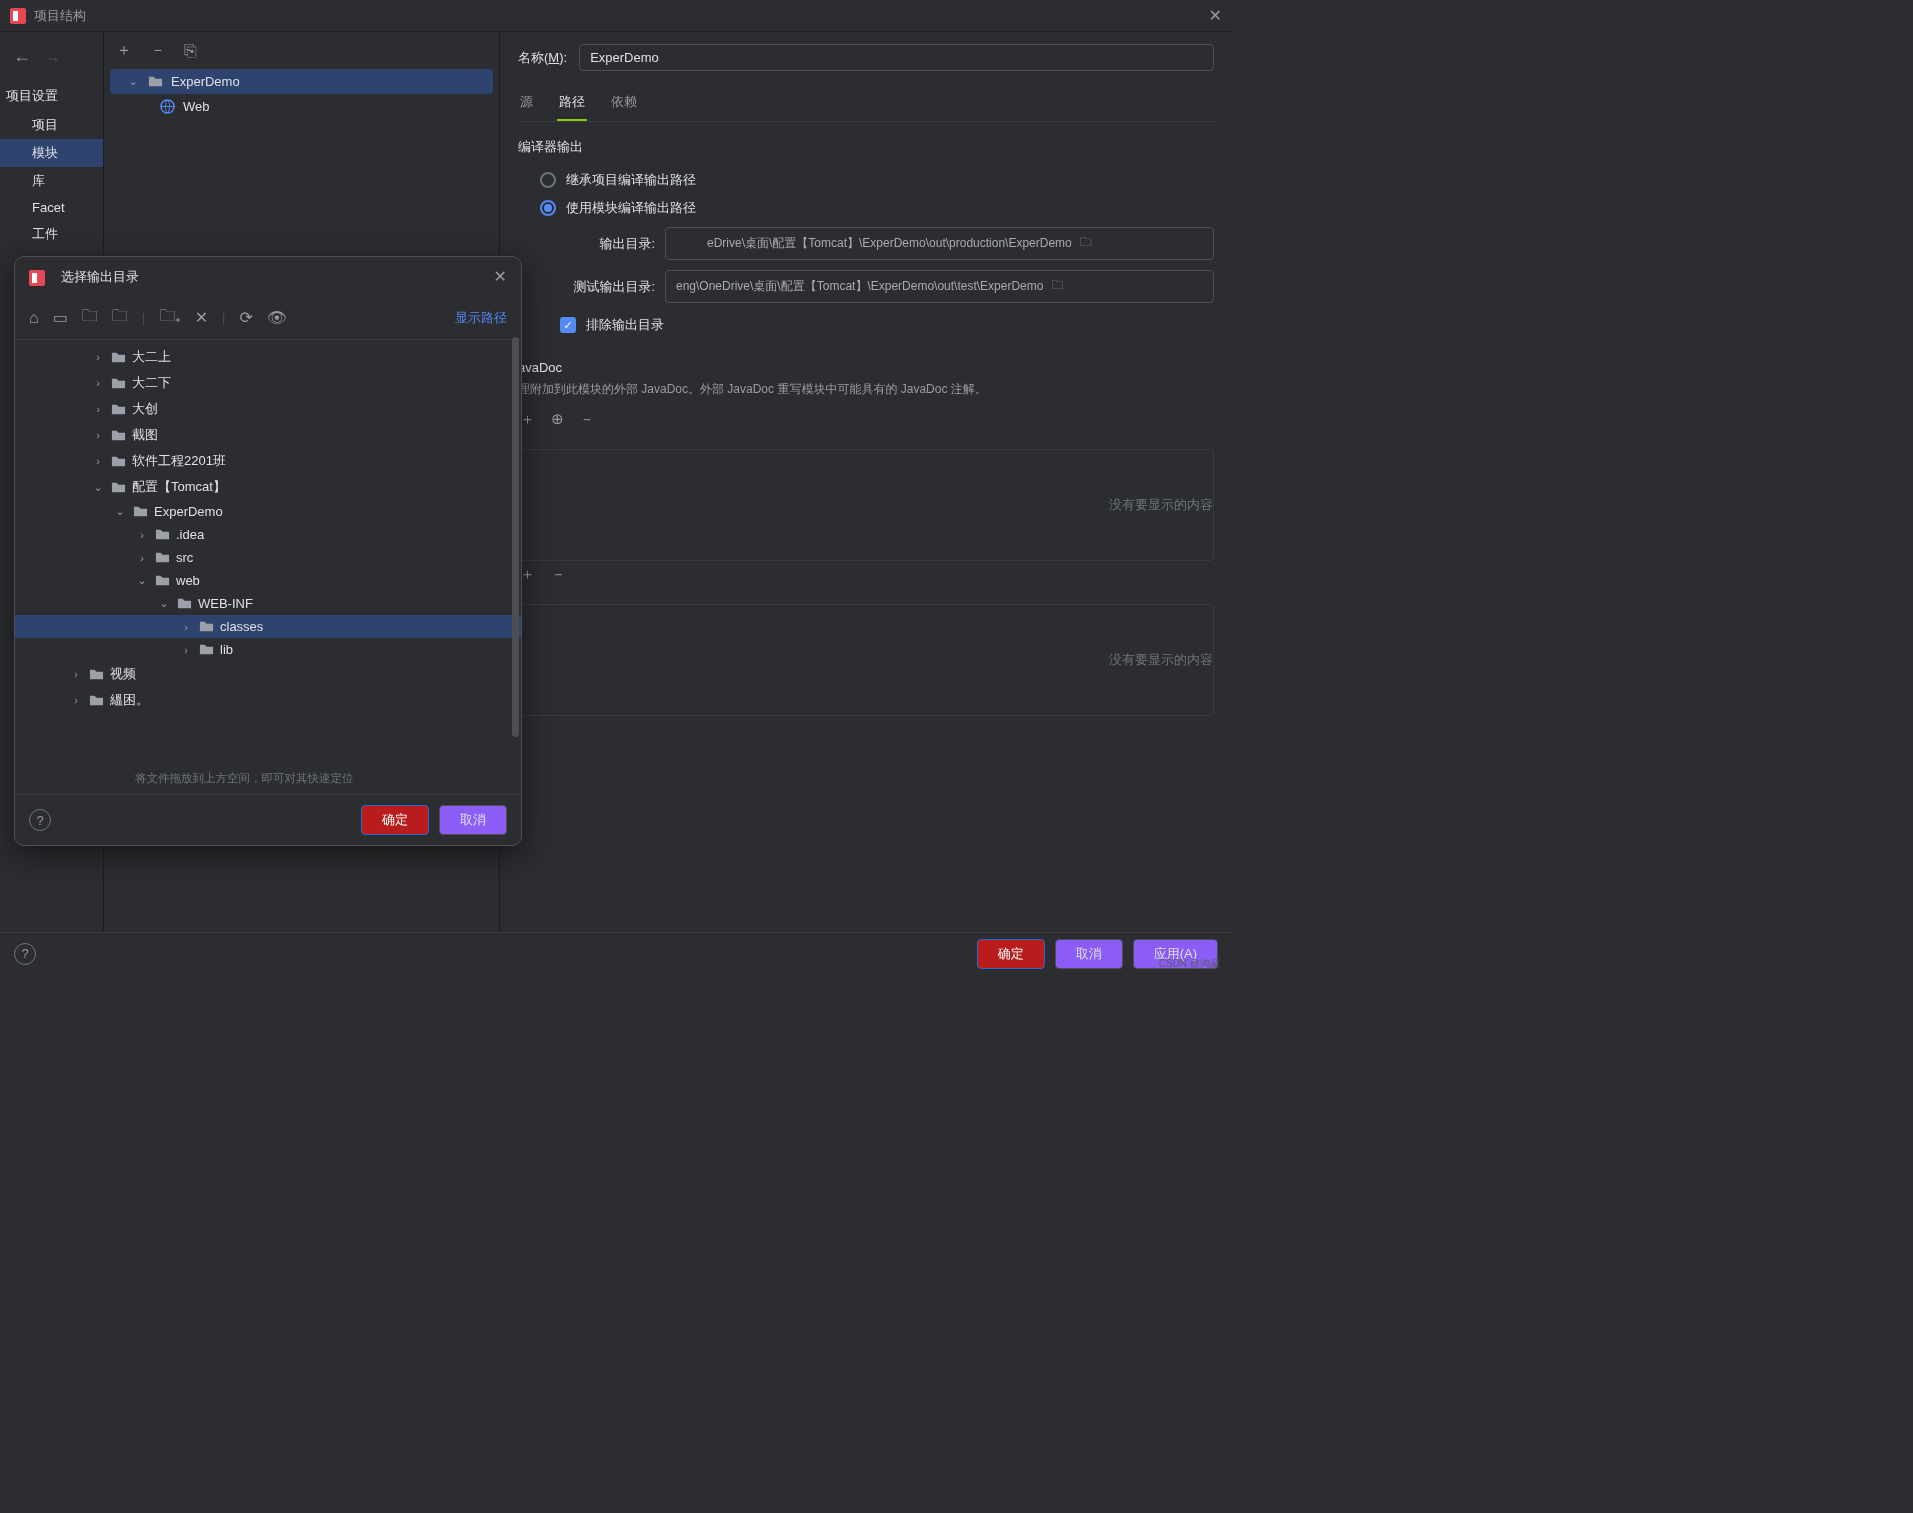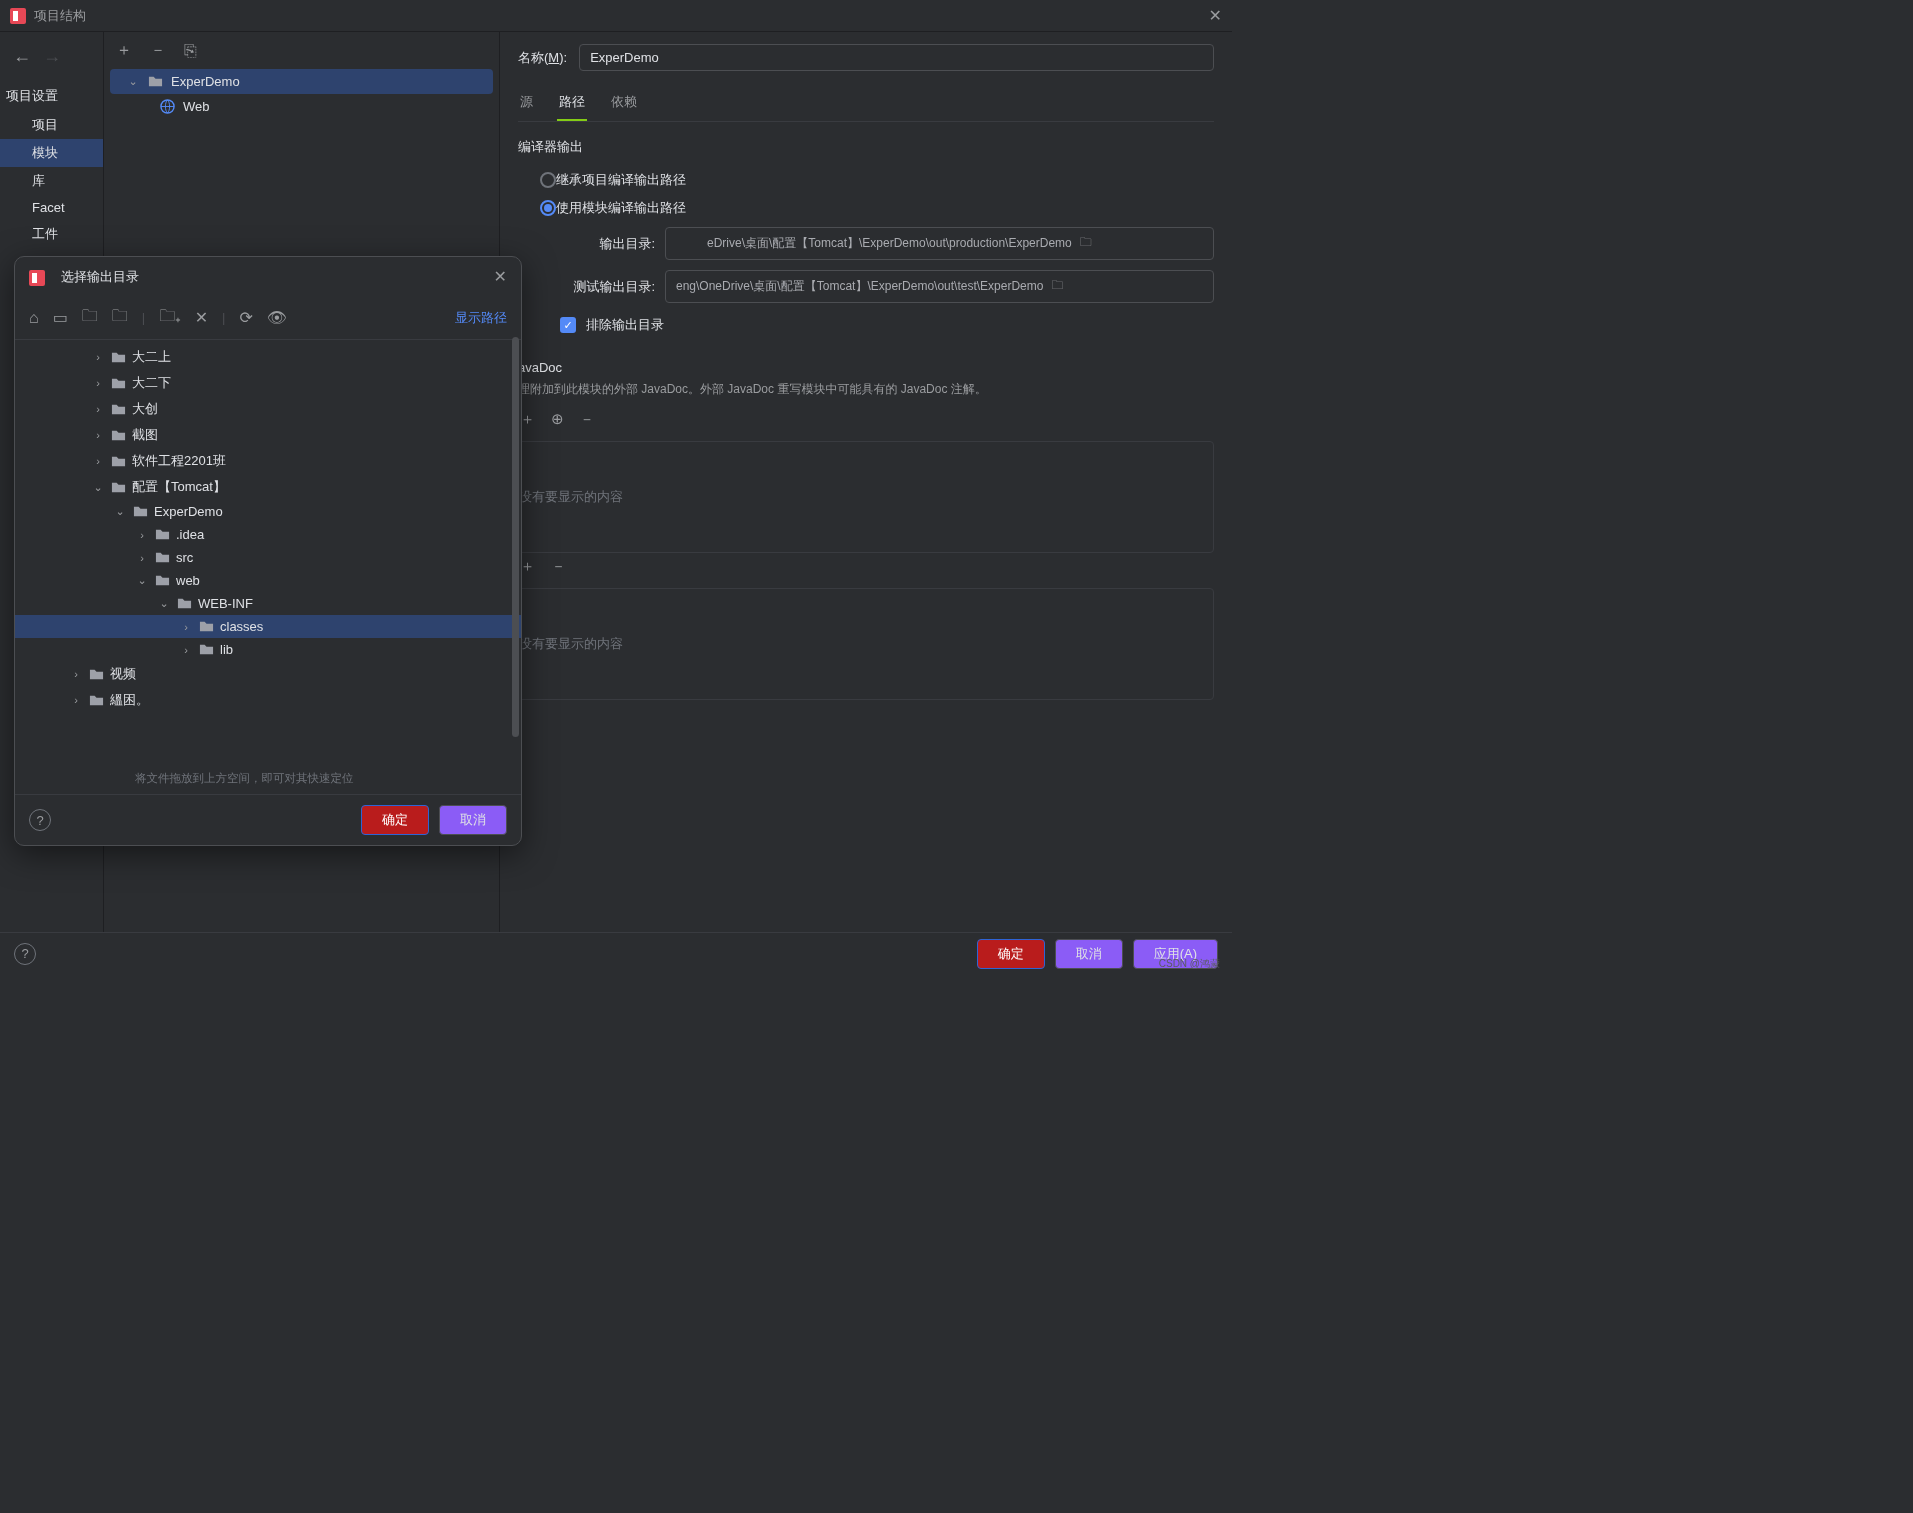--- a/index.html
+++ b/index.html
@@ -37,38 +37,38 @@
     .name-label { color: #dfe1e5; }
     .name-label u { text-decoration: underline; }
     .name-input { flex: 1; background: #2b2d30; border: 1px solid #4c4e52; border-radius: 4px; padding: 5px 10px; color: #dfe1e5; font-size: 13px; }
     
     .tabs { display: flex; gap: 22px; border-bottom: 1px solid #393b40; margin-top: 4px; }
     .tab { padding: 6px 2px 8px 2px; color: #9a9c9f; cursor: pointer; }
     .tab.active { color: #dfe1e5; border-bottom: 2px solid #84cc16; }
     
     .section-title { color: #dfe1e5; margin: 16px 0 10px 0; }
     
-    .radio-row { display: flex; align-items: center; gap: 0; padding: 5px 0 5px 22px; }
+    .radio-row { display: flex; align-items: center; gap: 10px; padding: 5px 0 5px 22px; }
     .radio { width: 16px; height: 16px; border-radius: 50%; border: 2px solid #6f737a; position: relative; }
     .radio.checked { border-color: #548af7; }
     .radio.checked::after { content: ""; position: absolute; width: 8px; height: 8px; background: #548af7; border-radius: 50%; top: 2px; left: 2px; }
     
     .path-row { display: flex; align-items: center; gap: 10px; padding: 5px 0 5px 42px; }
     .path-label { width: 95px; text-align: right; }
     .path-input { flex: 1; background: #2b2d30; border: 1px solid #4c4e52; border-radius: 4px; padding: 5px 10px; color: #a9abb0; font-size: 12px; display: flex; align-items:center; overflow:hidden; white-space:nowrap;}
     .path-browse { color: #9a9c9f; margin-left: 8px; }
     
     .check-row { display: flex; align-items: center; gap: 10px; padding: 8px 0 8px 42px; }
     .checkbox { width: 16px; height: 16px; background: #548af7; border-radius: 3px; color: white; font-size: 11px; display:flex; align-items:center; justify-content:center; }
     
     .subsection-title { color: #dfe1e5; margin: 18px 0 6px 0; }
     .subsection-desc { color: #9a9c9f; font-size: 12px; margin-bottom: 8px; }
     .icon-row { display: flex; gap: 16px; padding: 4px 2px; }
     .icon-row .tb-icon { font-size: 15px; }
-    .empty-box { border: 1px solid #393b40; border-radius: 4px; height: 112px; display: flex; align-items: center; justify-content: flex-start; color: #6f737a; margin-top: 8px; }
+    .empty-box { border: 1px solid #393b40; border-radius: 4px; height: 112px; display: flex; align-items: center; justify-content: flex-end; color: #6f737a; margin-top: 16px; }
     
     
     .bottom-bar { position: absolute; bottom: 0; left: 0; right: 0; height: 42px; background: #2b2d30; border-top: 1px solid #393b40; display: flex; align-items: center; padding: 0 14px; gap: 10px; }
     .help-btn { width: 22px; height: 22px; border: 1px solid #6f737a; border-radius: 50%; display:flex; align-items:center; justify-content:center; color:#9a9c9f; cursor:pointer; }
     .btn { padding: 5px 20px; border-radius: 4px; border: 1px solid #4c4e52; background: #8b5cf6; color: #dfe1e5; cursor: pointer; font-size:13px; }
     .btn.primary { background: #b91c1c; border-color: #2f64d5; color: #fff; }
     
     
     .dialog { position: absolute; top: 256px; left: 14px; width: 508px; height: 590px; background: #2b2d30; border: 1px solid #4c4e52; border-radius: 10px; box-shadow: 0 8px 32px rgba(0,0,0,0.5); display:flex; flex-direction:column; }
     .dialog-header { display: flex; align-items: flex-end; padding: 10px 14px; }

